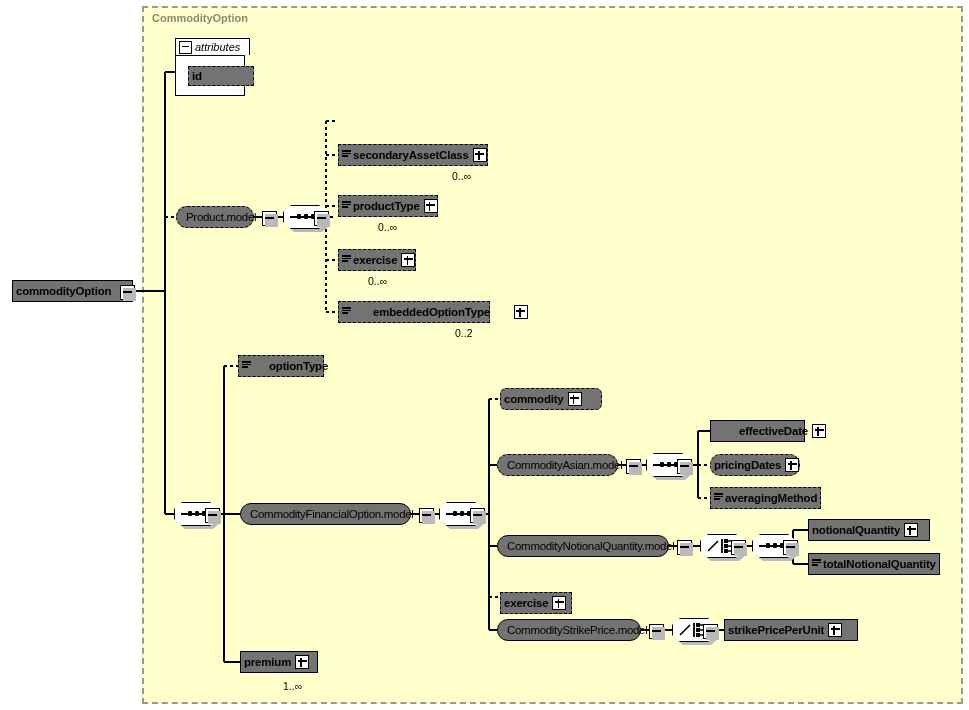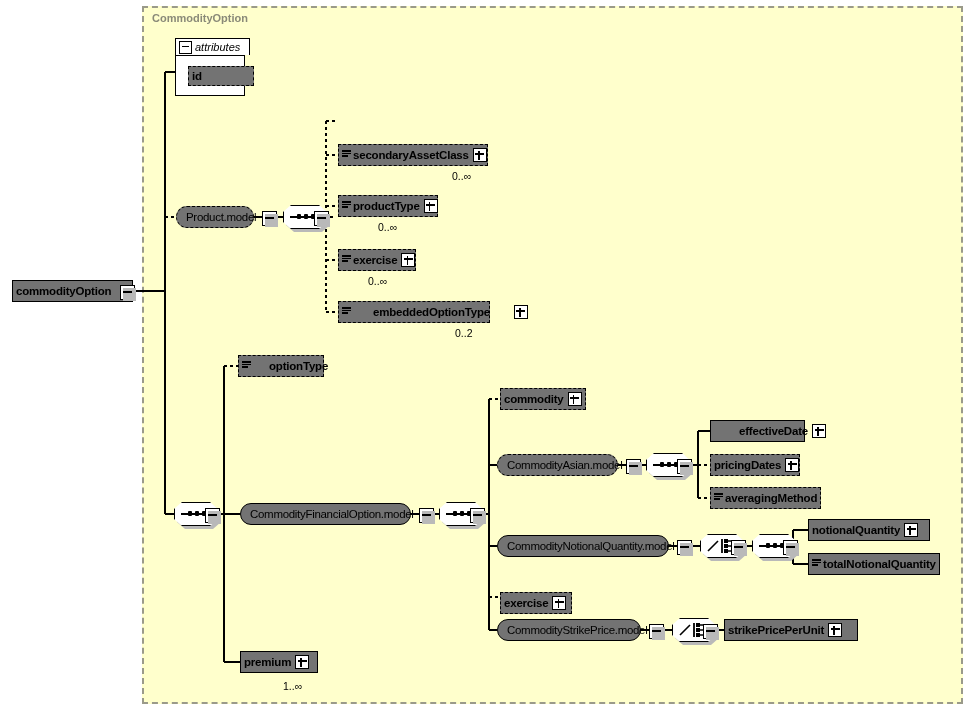--- a/index.html
+++ b/index.html
@@ -339,21 +339,21 @@
       <span class="shadow"></span>
     </div>
 
   <div class="node node-solid elem stack" style="left:240px;top:651px;width:78px;">
     <span class="shadow"></span>
     <span class="lbl">premium</span>
     <span class="plus"></span>
   </div>
   <div class="card" style="left:283px;top:680px;">1..∞</div>
 
-  <div class="node node-dashed elem" style="left:500px;top:388px;width:86px;">
+  <div class="node node-dashed elem" style="left:500px;top:388px;width:102px;border-radius:6px;">
     <span class="shadow"></span>
     <span class="lbl">commodity</span>
     <span class="plus"></span>
   </div>
 
   <div class="node node-dashed model" style="left:497px;top:454px;width:121px;">
     <span class="shadow"></span>
     <span class="lbl">CommodityAsian.model</span>
   </div>
   <div class="minus" style="left:626px;top:459px;">
@@ -372,21 +372,21 @@
   <div class="minus" style="left:677px;top:459px;">
       <span class="shadow"></span>
     </div>
 
   <div class="node node-solid elem" style="left:710px;top:420px;width:95px;padding-left:28px;">
     <span class="shadow"></span>
     <span class="lbl">effectiveDate</span>
     <span class="plus"></span>
   </div>
 
-  <div class="node node-dashed elem" style="left:710px;top:454px;width:90px;">
+  <div class="node node-dashed elem" style="left:710px;top:454px;width:90px;border-radius:10px;">
     <span class="shadow"></span>
     <span class="lbl">pricingDates</span>
     <span class="plus"></span>
   </div>
 
   <div class="node node-dashed elem" style="left:710px;top:487px;width:111px;">
     <span class="shadow"></span>
     <span class="ico-lines">
         <i></i>
         <i></i>

